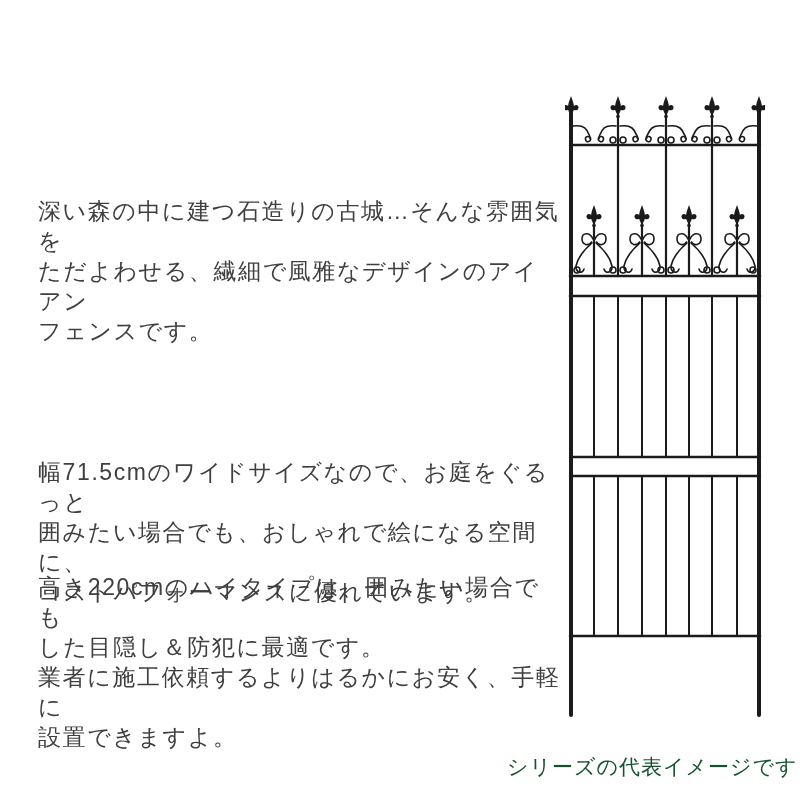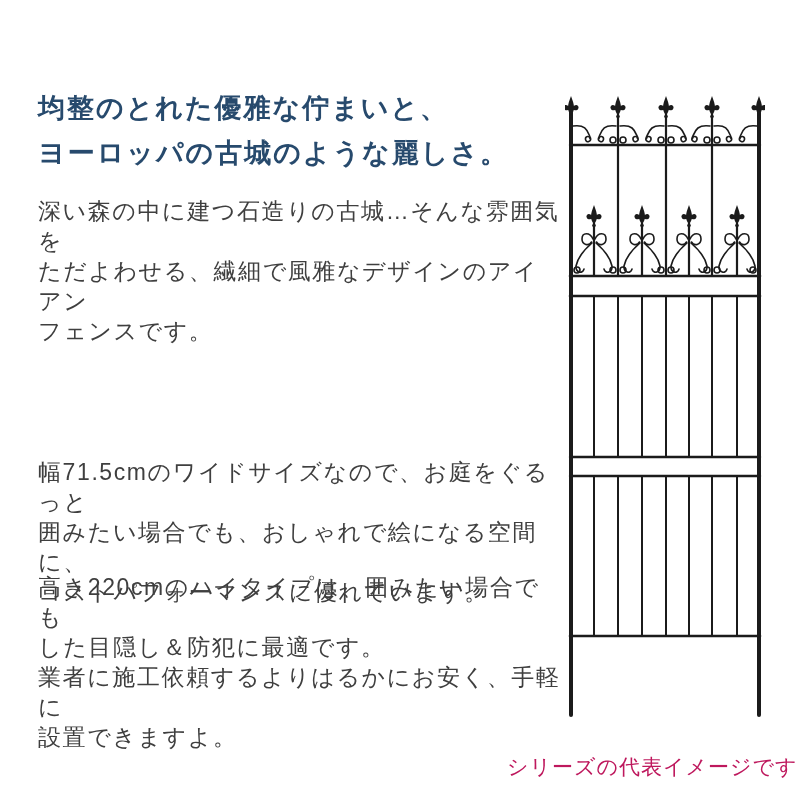--- a/index.html
+++ b/index.html
@@ -18,35 +18,33 @@
     position:absolute;left:38px;margin:0;width:525px;
     font-size:23px;font-weight:500;line-height:30px;letter-spacing:1.6px;
     color:#3f3f3f;white-space:pre-line;
   }
   .p1{top:196px;}
   .p2{top:314px;}
   .p3{top:457px;}
   .p4{top:572px;}
   .caption{
     position:absolute;left:507px;top:753px;
-    font-size:21px;letter-spacing:1px;color:#be185d;
+    font-size:21px;letter-spacing:1px;color:#14532d;
   }
   .fence{
     position:absolute;left:565px;top:90px;width:200px;height:635px;
   }
   .fence .ln{stroke:#1b1b1b;fill:none;stroke-linecap:round;}
   .fence .fin{fill:#1b1b1b;stroke:none;}
 </style>
 </head>
 <body>
 
 <div class="page">
 
-  <h1 class="heading">均整のとれた優雅な佇まいと、
-ヨーロッパの古城のような麗しさ。</h1>
 
   <p class="para p1">深い森の中に建つ石造りの古城…そんな雰囲気を
 ただよわせる、繊細で風雅なデザインのアイアン
 フェンスです。</p>
   <p class="para p3">幅71.5cmのワイドサイズなので、お庭をぐるっと
 囲みたい場合でも、おしゃれで絵になる空間に、
 コストパフォーマンスに優れています。</p>
   <p class="para p4">高さ220cmのハイタイプは、囲みたい場合でも
 した目隠し＆防犯に最適です。
 業者に施工依頼するよりはるかにお安く、手軽に

